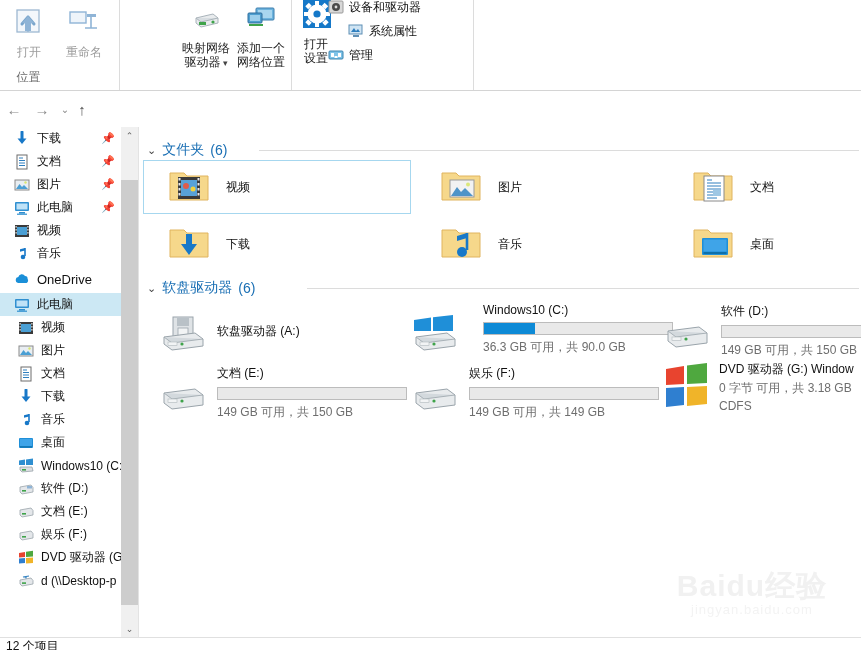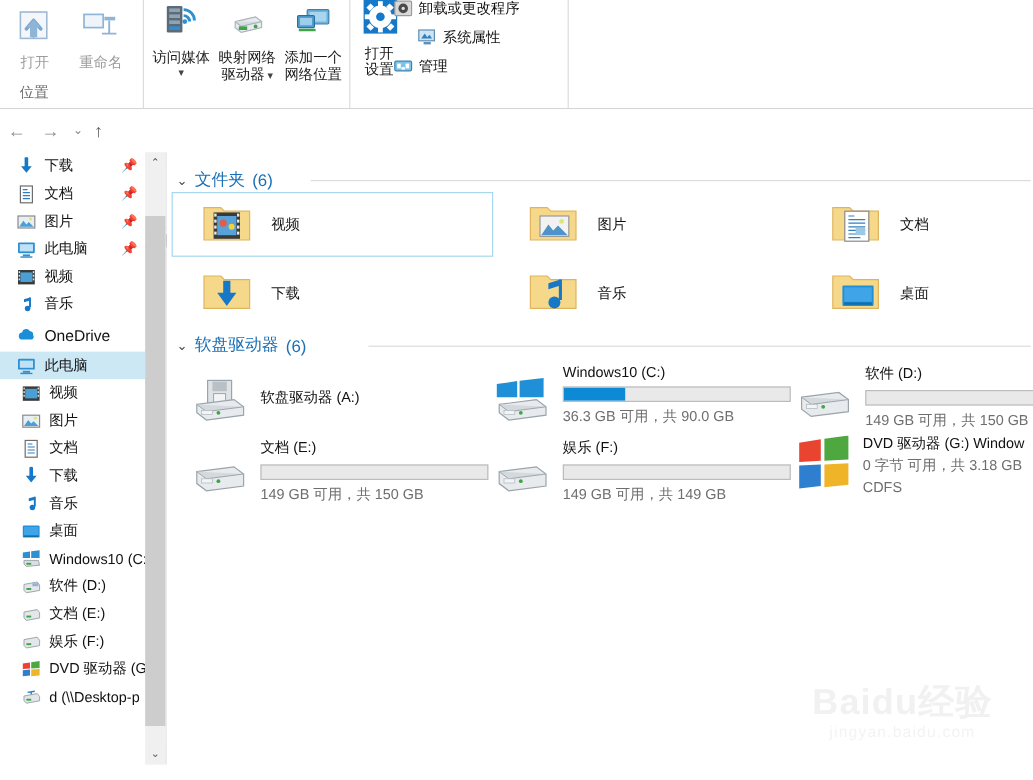--- a/index.html
+++ b/index.html
@@ -207,36 +207,20 @@
             <path d="M24 11 L24 22 M18 22 L30 22" stroke="#8fb4d6" stroke-width="1.6" fill="none"></path>
           </svg>
         </span>
         <span>重命名</span>
       </div>
 
       <div class="rgroup-label">位置</div>
     </div>
 
     <div class="rgroup" id="g-net">
-      <div class="btn-big enabled" style="left:3px; top:2px;">
-        <span class="btn-ico">
-          <svg width="34" height="34" viewBox="0 0 34 34">
-            <rect x="5" y="3" width="13" height="22" rx="1" fill="#5b6b78"></rect>
-            <rect x="7" y="5" width="9" height="3" fill="#8fa3b3"></rect>
-            <rect x="7" y="10" width="9" height="3" fill="#8fa3b3"></rect>
-            <rect x="7" y="15" width="9" height="3" fill="#8fa3b3"></rect>
-            <rect x="7" y="20" width="9" height="3" fill="#2f8fd0"></rect>
-            <path d="M19 6 a9 9 0 0 1 9 9" fill="none" stroke="#2f8fd0" stroke-width="2.4"></path>
-            <path d="M19 11 a5 5 0 0 1 5 5" fill="none" stroke="#2f8fd0" stroke-width="2.4"></path>
-            <circle cx="20" cy="16" r="2" fill="#2f8fd0"></circle>
-          </svg>
-        </span>
-        <span>访问媒体</span>
-        <span style="display:block; font-size:9px; color:#444; margin-top:-2px;">▾</span>
-      </div>
 
       <div class="btn-big enabled" style="left:113px; top:2px;">
         <span class="btn-ico">
           <svg width="34" height="34" viewBox="0 0 34 34">
             <rect x="12" y="6" width="18" height="12" rx="1" fill="#6eb4de" stroke="#3d7fae" stroke-width="1"></rect>
             <rect x="14" y="8" width="14" height="8" fill="#a8d6ef"></rect>
             <rect x="4" y="11" width="14" height="10" rx="1" fill="#4f9fd0" stroke="#2f6f9e" stroke-width="1"></rect>
             <rect x="6" y="13" width="10" height="6" fill="#9dcfec"></rect>
             <path d="M5 23 L19 23" stroke="#3fa34a" stroke-width="2"></path>
           </svg>
@@ -286,21 +270,21 @@
       </div>
 
       <div class="sysitem" style="top:-4px;">
         <span class="si-ico">
           <svg width="16" height="16" viewBox="0 0 16 16">
             <rect x="1" y="2" width="14" height="12" rx="1" fill="#d8d8d8" stroke="#9a9a9a" stroke-width="1"></rect>
             <circle cx="8" cy="8" r="4" fill="#4a4a4a"></circle>
             <circle cx="8" cy="8" r="1.4" fill="#ddd"></circle>
           </svg>
         </span>
-        <span>卸载或更改程序</span>
+        <span>设备和驱动器</span>
       </div>
 
       <div class="sysitem" style="top:20px;margin-left:20px;">
         <span class="si-ico">
           <svg width="16" height="16" viewBox="0 0 16 16">
             <rect x="1" y="2" width="13" height="9" fill="#cfe4f3" stroke="#5f8fb5" stroke-width="1"></rect>
             <path d="M3 9 L6 5 L8 8 L10 6 L12 9 Z" fill="#2f7fbf"></path>
             <rect x="5" y="12" width="6" height="2" fill="#5f8fb5"></rect>
           </svg>
         </span>
@@ -713,21 +697,21 @@
       <span class="dico">
         <svg width="48" height="44" viewBox="0 0 48 44">
           <path d="M3 5 L20 2.6 L20 16 L3 16 Z" fill="#1f8fd8"></path>
           <path d="M22 2.3 L42 0 L42 16 L22 16 Z" fill="#1f8fd8"></path>
           <path d="M5 22 L36 18 L44 24 L44 31 L13 35 L5 29 Z" fill="#e8ebed" stroke="#9aa4ab" stroke-width="1"></path>
           <path d="M5 22 L13 28 L44 24" fill="#d3d9dd" stroke="#9aa4ab" stroke-width="0.8"></path>
           <rect x="9" y="27" width="9" height="3.5" fill="#f2f4f5" stroke="#b0b8bd" stroke-width="0.6"></rect>
           <circle cx="23" cy="29" r="1.6" fill="#3fa34a"></circle>
         </svg>
       </span>
-      <span class="dinfo" style="margin-left:10px; width:190px;">
+      <span class="dinfo" style="margin-left:24px; width:190px;">
         <span class="dname" style="display:block">Windows10 (C:)</span>
         <span class="dbarwrap" style="display:block; width:190px;">
           <span class="dbar" id="bar-c" style="width: 27%;"></span>
         </span>
         <span class="dmeta" style="display:block">36.3 GB 可用，共 90.0 GB</span>
       </span>
     </div>
 
     <div class="drivetile" style="left:524px; top:174px; width:210px;">
       <span class="dico">
@@ -798,14 +782,17 @@
         <span class="dfs" style="display:block; margin-top:2px;">CDFS</span>
       </span>
     </div>
 
     <div class="watermark" style="left:518px; top:443px;">
       <div class="wm-main">Baidu经验</div>
       <div class="wm-sub">jingyan.baidu.com</div>
     </div>
   </div>
 
+  <div class="statusbar">
+    <span>12 个项目</span>
+  </div>
 
 </div>
 
 </body></html>

